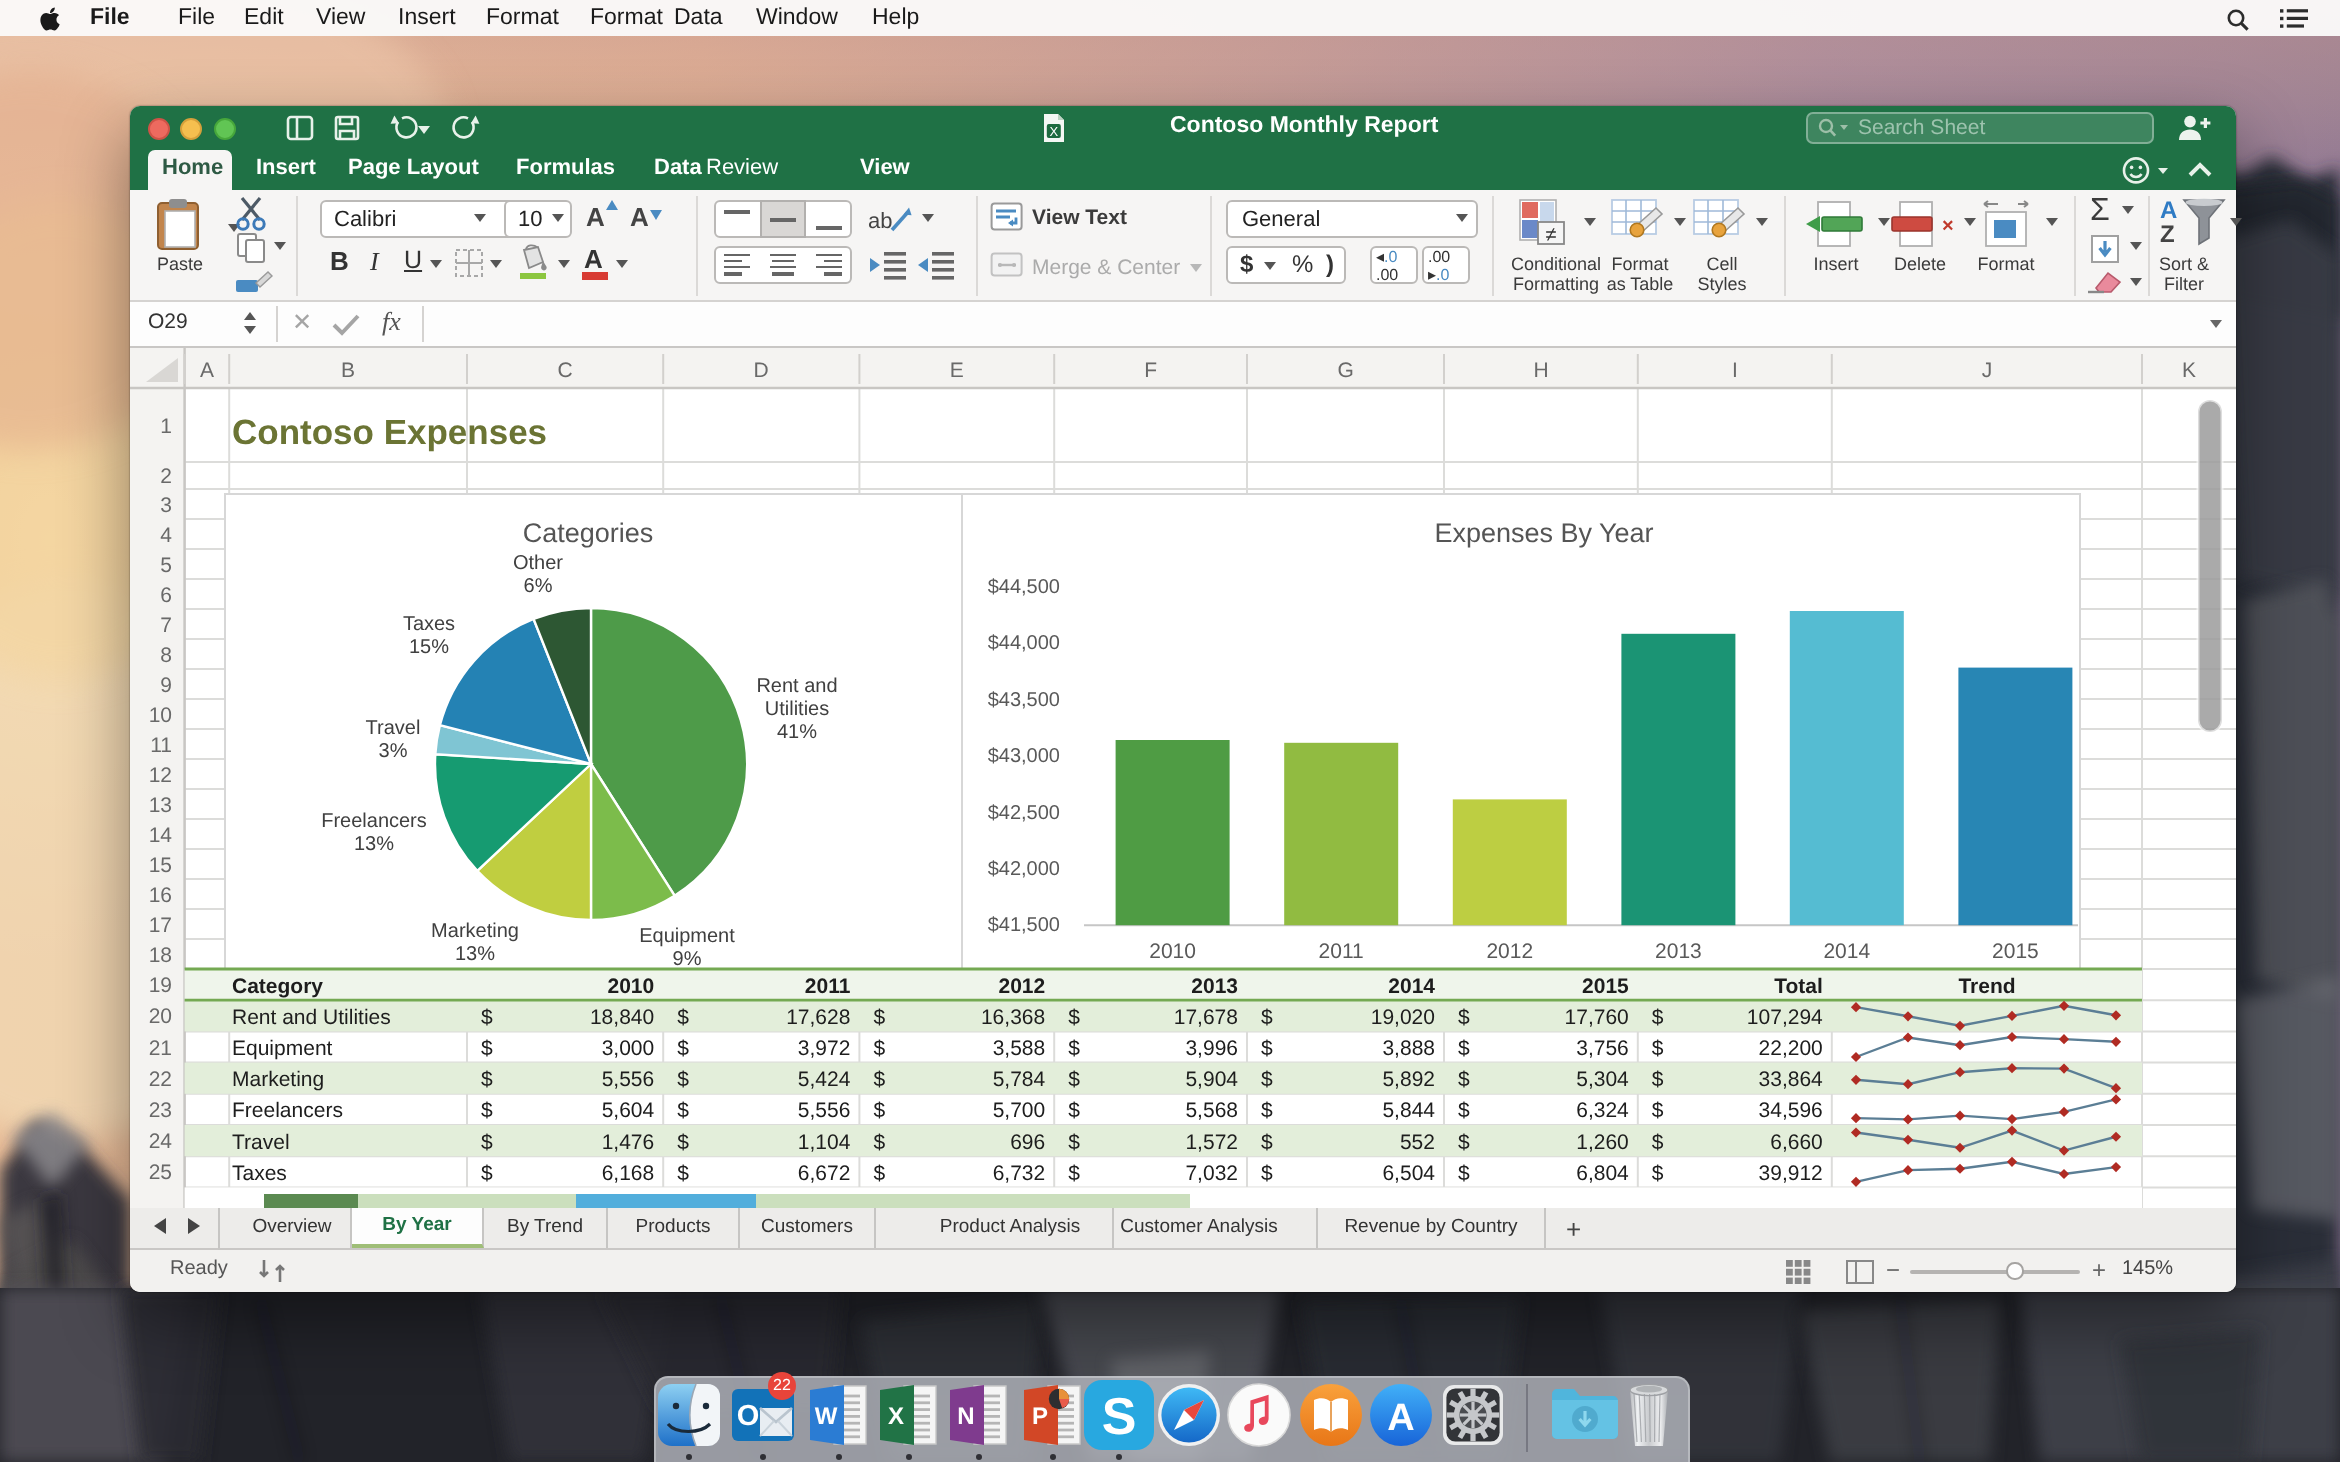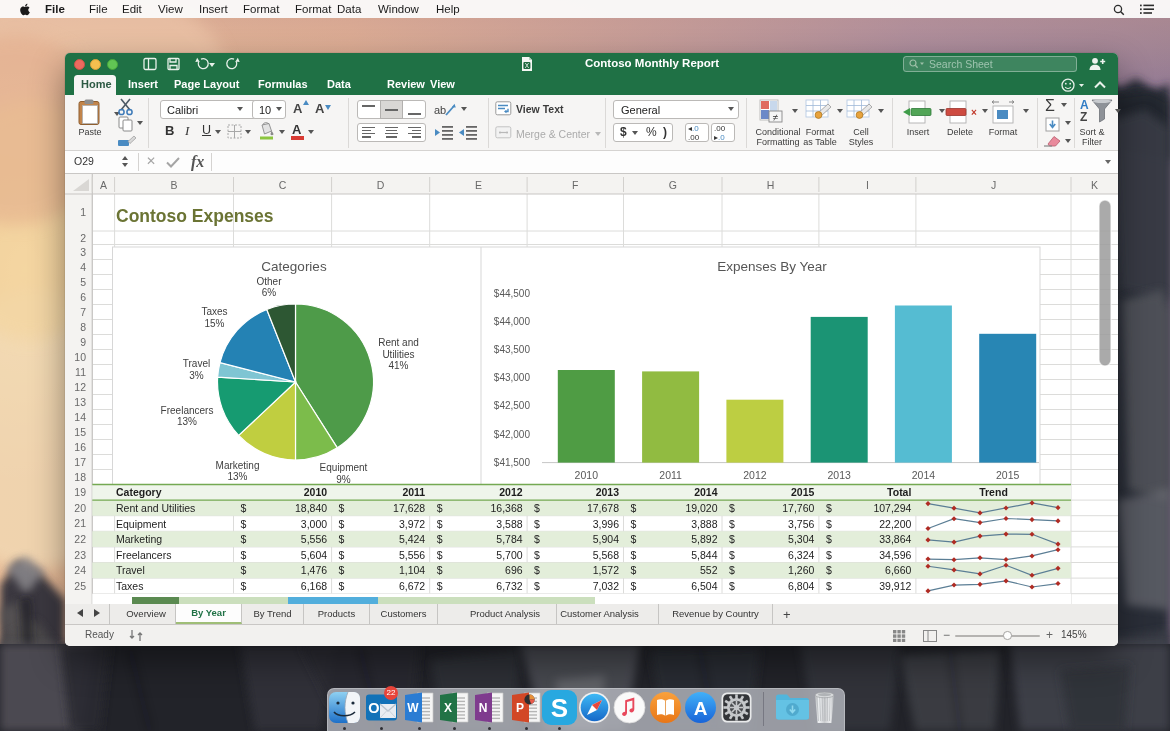--- a/index.html
+++ b/index.html
@@ -347,21 +347,21 @@
           <path d="M14.7,2 L14.7,7 M12.2,4.5 L17.2,4.5" stroke="#EDF3EE" stroke-width="1.6"></path>
         </svg>
 </div>
 <div id="tabrow" class="abs">
 <div class="abs" style="left:9px;top:0;width:42px;height:20px;background:#F6F5F4;border-radius:3.5px 3.5px 0 0;"></div>
 <div class="abs wtab" style="left:16px;color:#2E5A44;font-weight:bold;">Home</div>
 <div class="abs wtab" style="left:63px;font-weight:bold;">Insert</div>
 <div class="abs wtab" style="left:109px;font-weight:bold;">Page Layout</div>
 <div class="abs wtab" style="left:193px;font-weight:bold;text-align:right;">Formulas</div>
 <div class="abs wtab" style="left:262px;font-weight:bold;">Data</div>
-<div class="abs wtab" style="left:322px;font-weight:bold;">Review</div>
+<div class="abs wtab" style="left:288px;font-weight:normal;">Review</div>
 <div class="abs wtab" style="left:365px;font-weight:bold;">View</div>
 <svg class="abs" style="left:996px;top:2.5px" width="26" height="15" viewBox="0 0 26 15">
           <circle cx="7" cy="7.2" r="6" fill="none" stroke="#E8F1EA" stroke-width="1.3"></circle>
           <circle cx="4.8" cy="5.7" r="0.9" fill="#E8F1EA"></circle>
           <circle cx="9.2" cy="5.7" r="0.9" fill="#E8F1EA"></circle>
           <path d="M4.2,9 C5.5,11 8.5,11 9.8,9" stroke="#E8F1EA" stroke-width="1.2" fill="none"></path>
           <path d="M18,6 L23,6 L20.5,9 Z" fill="#E8F1EA"></path>
         </svg>
 <svg class="abs" style="left:1029px;top:6px" width="12" height="8" viewBox="0 0 12 8">
           <path d="M1,6.5 L6,1.5 L11,6.5" stroke="#E8F1EA" stroke-width="2" fill="none"></path>
@@ -590,21 +590,21 @@
 </div>
 <div id="fbar" class="abs">
 <div class="abs" style="left:9px;top:4px;font-size:10.5px;color:#333;">O29</div>
 <div class="abs" style="left:57px;top:4.5px;width:0;height:0;border-left:3.5px solid transparent;border-right:3.5px solid transparent;border-bottom:4.5px solid #555;"></div>
 <div class="abs" style="left:57px;top:11.5px;width:0;height:0;border-left:3.5px solid transparent;border-right:3.5px solid transparent;border-top:4.5px solid #555;"></div>
 <div class="abs" style="left:73px;top:2px;width:1px;height:18px;background:#D5D3D1;"></div>
 <div class="abs" style="left:81px;top:3px;font-size:12px;color:#A5A5A5;">✕</div>
 <svg class="abs" style="left:101px;top:6px" width="14" height="11" viewBox="0 0 14 11">
           <path d="M1,5.5 L5,9.5 L13,1" stroke="#A5A5A5" stroke-width="2" fill="none"></path>
         </svg>
-<div class="abs" style="left:126px;top:2px;font-size:16px;font-style:italic;font-family:'Liberation Serif',serif;color:#555;font-weight:bold;">fx</div>
+<div class="abs" style="left:126px;top:2px;font-size:13px;font-style:italic;font-family:'Liberation Serif',serif;color:#555;font-weight:normal;">fx</div>
 <div class="abs" style="left:146px;top:2px;width:1px;height:18px;background:#D5D3D1;"></div>
 <div class="abs caret" style="left:1040px;top:9px;border-top-color:#666;"></div>
 </div>
 <svg class="abs" width="1053" height="430" viewBox="0 0 1053 430" style="left:0px;top:121px;" font-family="Liberation Sans, sans-serif">
 <rect x="0" y="0" width="1053" height="430" fill="#ffffff"></rect>
 <rect x="0" y="0" width="1053" height="20" fill="#F4F3F1"></rect>
 <rect x="0" y="0" width="27.3" height="430" fill="#F4F3F1"></rect>
 <path d="M8,17 L24,17 L24,5 Z" fill="#D9D7D4"></path>
 <line x1="27.3" y1="20" x2="27.3" y2="430" stroke="#DCDCDA" stroke-width="1"></line>
 <line x1="49.6" y1="20" x2="49.6" y2="430" stroke="#DCDCDA" stroke-width="1"></line>

